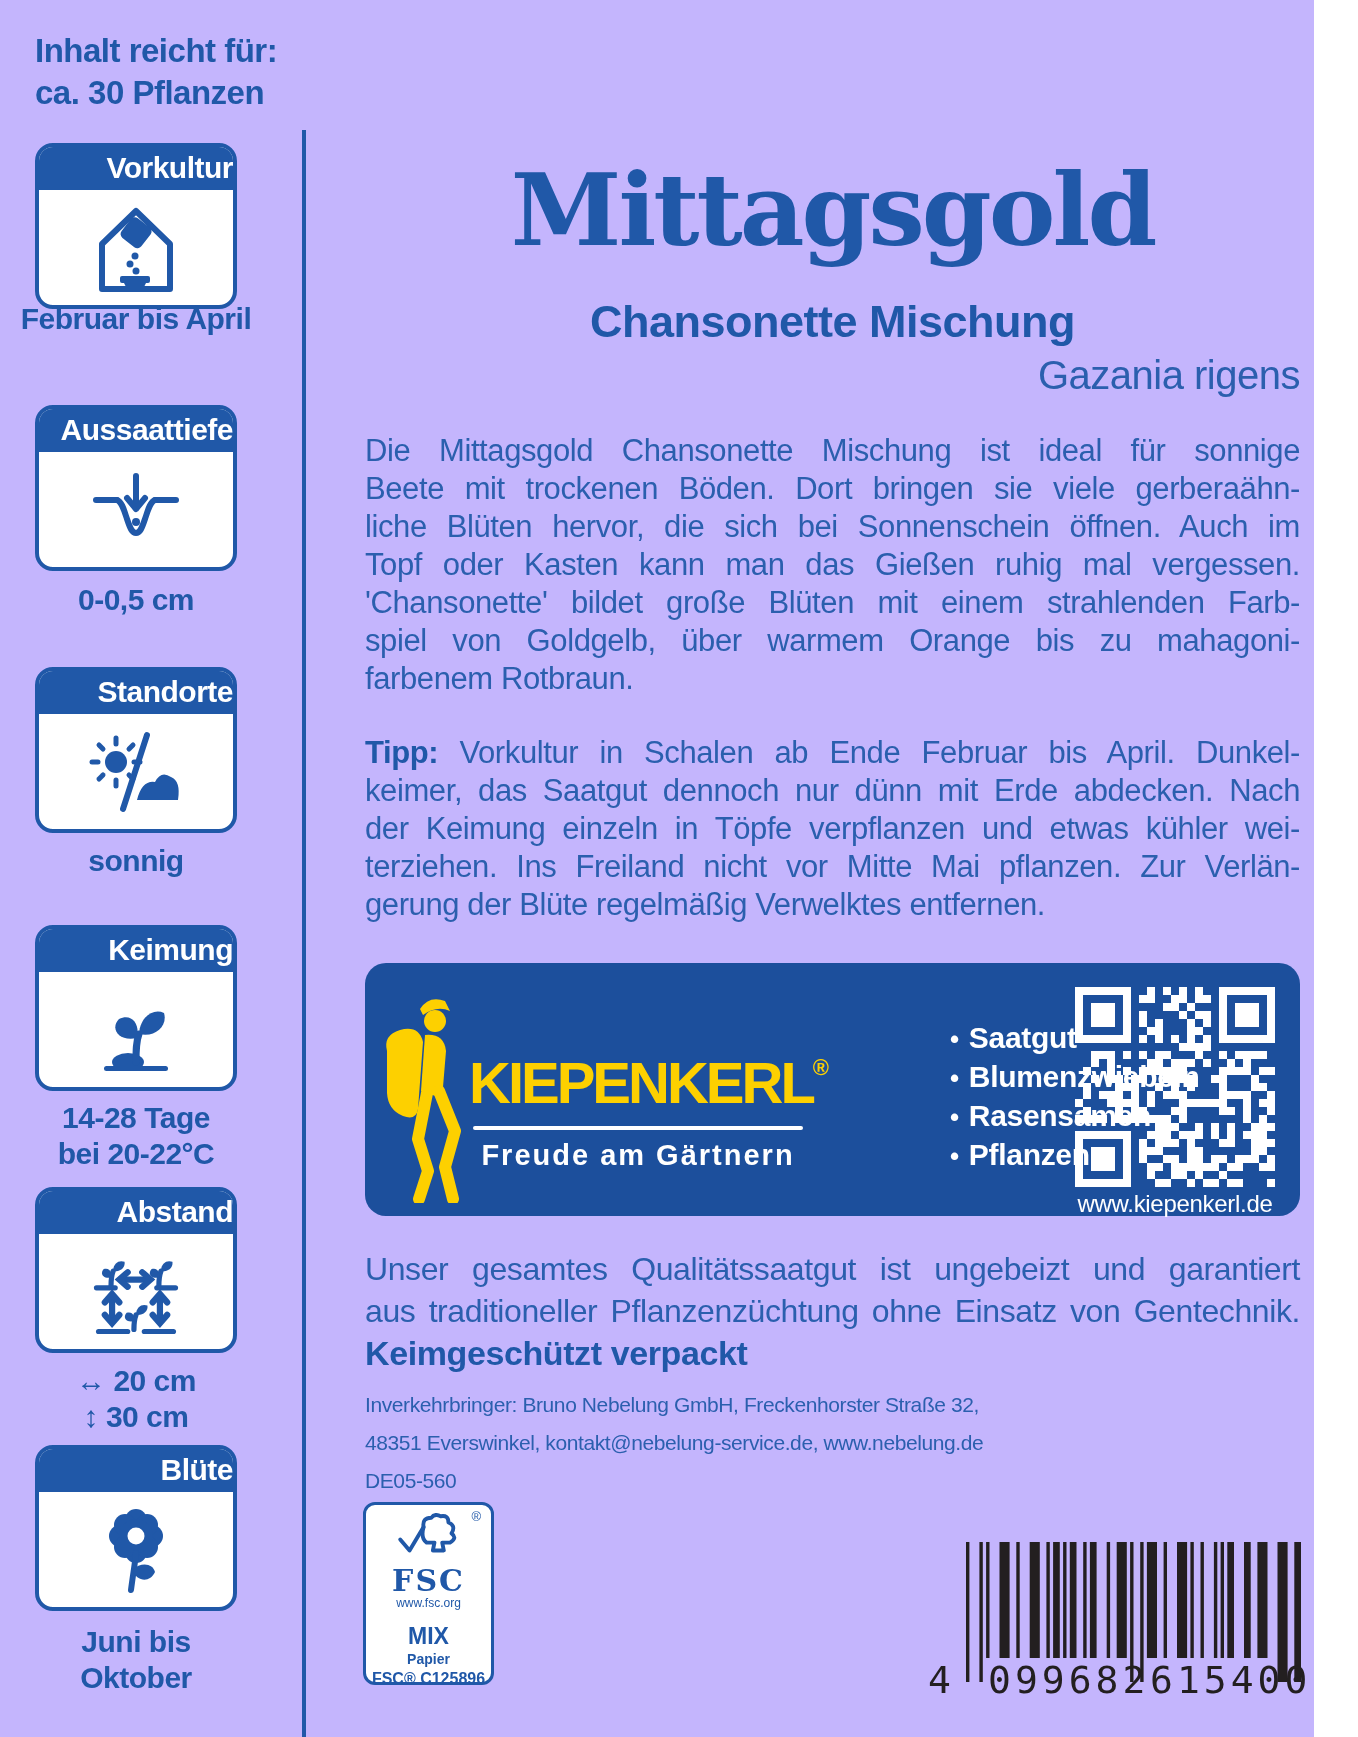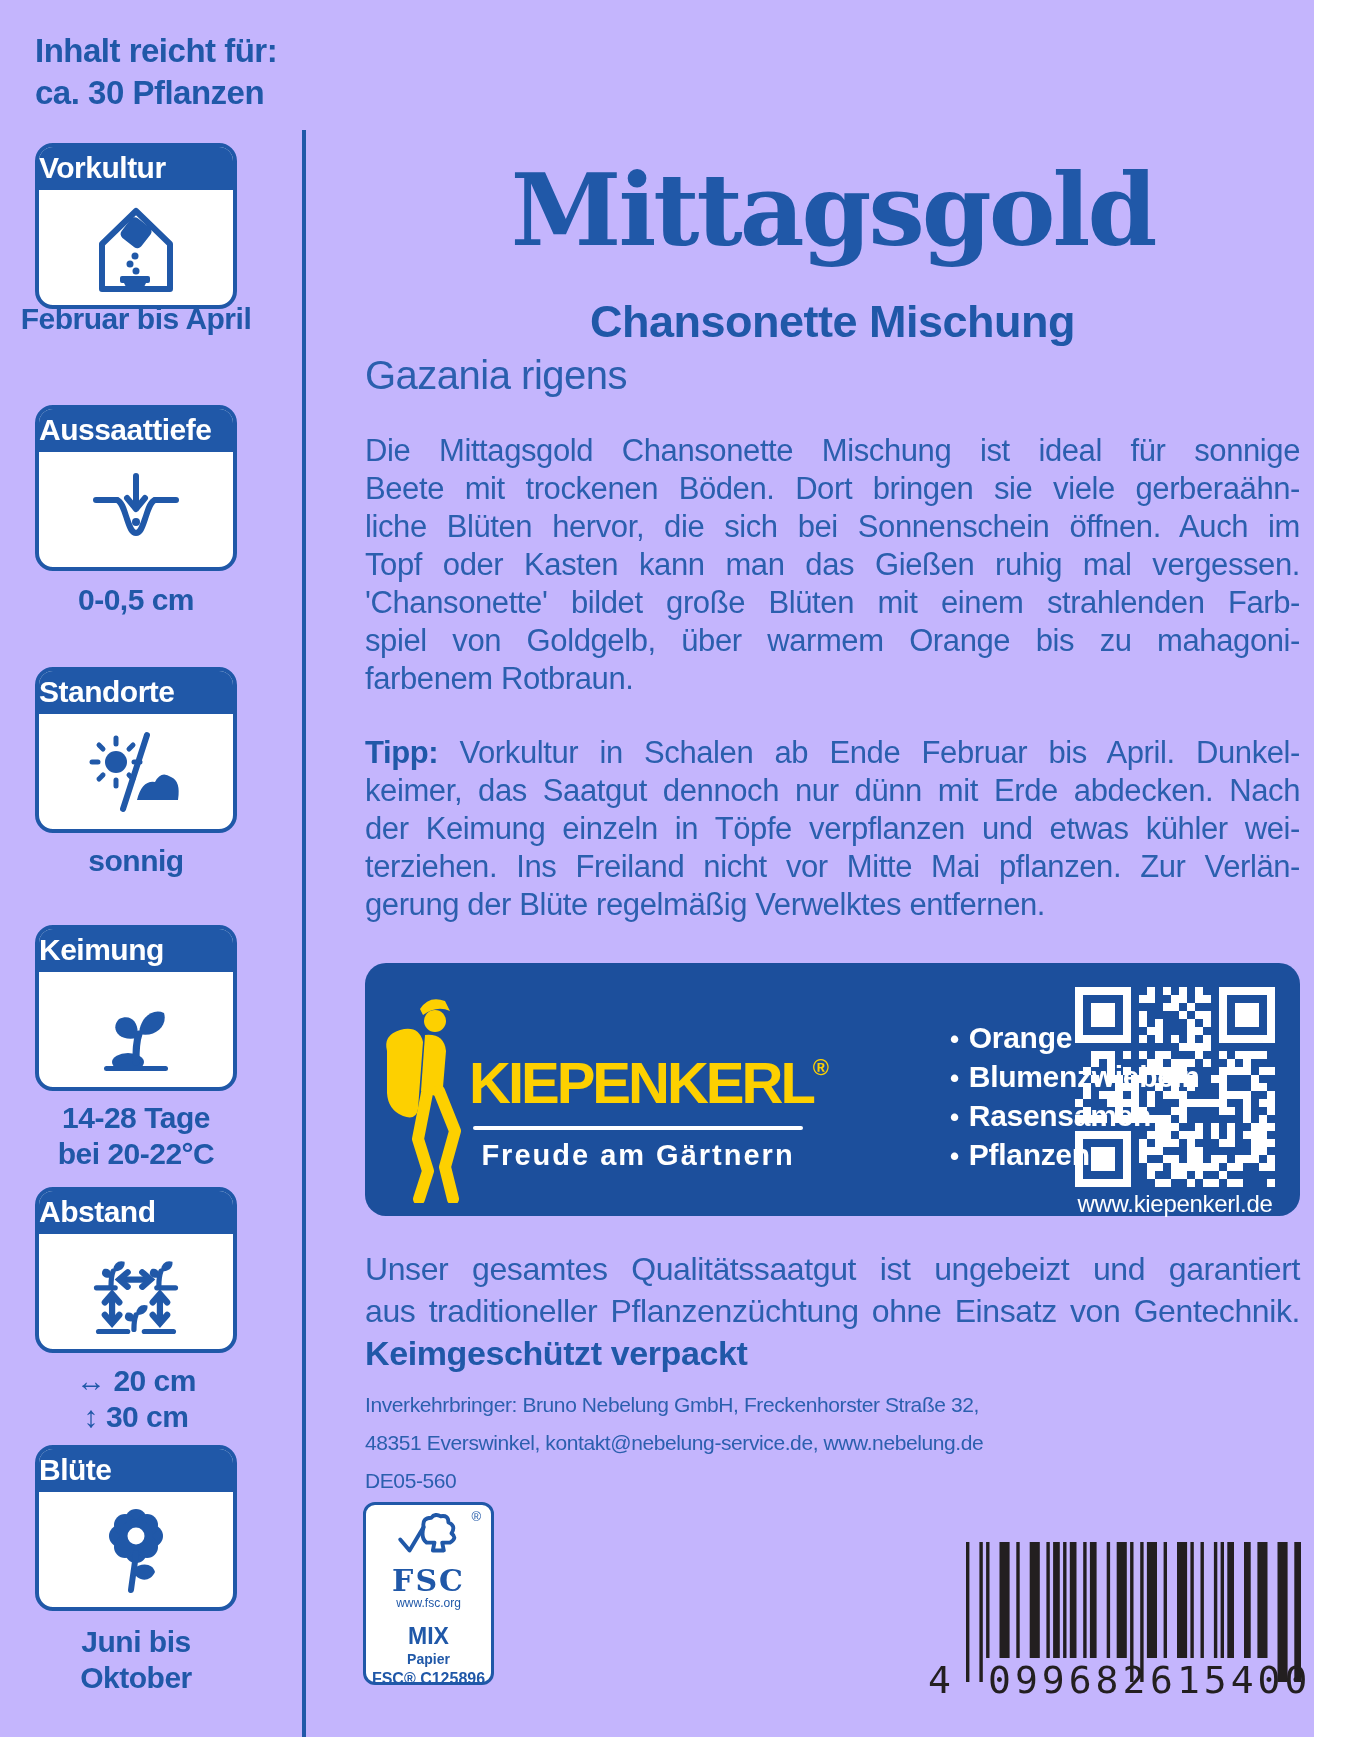--- a/index.html
+++ b/index.html
@@ -14,30 +14,30 @@
   .page{position:relative;width:1314px;height:1737px;background:#c4b5fd;overflow:hidden}
 
   
   .note{position:absolute;left:35px;top:30px;color:var(--blue);font-weight:700;font-size:33px;line-height:42px;letter-spacing:-.5px}
 
   
   .divider{position:absolute;left:302px;top:130px;width:4px;height:1607px;background:var(--blue)}
 
   
   .infobox{position:absolute;left:35px;width:202px;height:166px;border:4px solid var(--blue);border-radius:18px;background:#fff;overflow:hidden}
-  .infobox .head{background:var(--blue);color:#fff;font-weight:700;font-size:30px;height:43px;line-height:42px;text-align:left;letter-spacing:-.5px}
+  .infobox .head{background:var(--blue);color:#fff;font-weight:700;font-size:30px;height:43px;line-height:42px;text-align:right;letter-spacing:-.5px}
   .infobox .body{height:115px;display:flex;align-items:center;justify-content:center}
   .infobox svg{display:block}
   .cap{position:absolute;left:0;width:272px;text-align:center;color:var(--blue);font-weight:700;font-size:30px;line-height:36px;letter-spacing:-.5px}
 
   
   .main-col{position:absolute;left:365px;width:935px}
   .title{top:140px;text-align:center;font-family:"DejaVu Serif","Liberation Serif",serif;font-weight:700;font-size:100px;line-height:140px;color:var(--blue);letter-spacing:-3px}
   .subtitle{top:296px;text-align:center;font-weight:700;font-size:45px;line-height:52px;color:var(--blue);letter-spacing:-.5px}
-  .botanical{top:352px;text-align:left;font-weight:400;font-size:40px;line-height:46px;color:var(--blue-text);letter-spacing:-.5px}
+  .botanical{top:352px;text-align:right;font-weight:400;font-size:40px;line-height:46px;color:var(--blue-text);letter-spacing:-.5px}
 
   .paraline{display:block;height:38px;line-height:38px;font-size:31px;color:var(--blue-text);letter-spacing:-.4px;text-align:justify;text-align-last:justify;white-space:nowrap}
   .paraline.last{text-align:left;text-align-last:left}
   .desc{top:432px}
   .tip{top:734px}
   .tip b{color:var(--blue);font-weight:700}
 
   
   .banner{position:absolute;left:365px;top:963px;width:935px;height:253px;background:var(--blue-dark);border-radius:21px}
   .figure{position:absolute;left:8px;top:26px;width:102px;height:214px}
@@ -249,21 +249,21 @@
         <path d="M14 62 Q10 46 27 41 Q46 36 50 53 L45 120 Q43 132 30 127 Q15 121 14 104 Z"></path>
         <path d="M52 46 Q71 44 73 62 L70 98 Q69 109 59 106 L48 102 Z"></path>
         <path d="M66 102 L82 142 L72 178 L80 210" stroke="var(--yellow)" stroke-width="12" fill="none" stroke-linecap="round" stroke-linejoin="round"></path>
         <path d="M54 104 L45 150 L55 182 L46 210" stroke="var(--yellow)" stroke-width="12" fill="none" stroke-linecap="round" stroke-linejoin="round"></path>
       </svg>
     </div>
     <div class="brand"><span>KIEPENKERL</span><sup>®</sup></div>
     <div class="brand-rule"></div>
     <div class="tagline">Freude am Gärtnern</div>
     <div class="products">
-      <div><span class="dot">•</span><span>Orange</span></div>
+      <div><span class="dot">•</span><span>Saatgut</span></div>
       <div><span class="dot">•</span><span>Blumenzwiebeln</span></div>
       <div><span class="dot">•</span><span>Rasensamen</span></div>
       <div><span class="dot">•</span><span>Pflanzen</span></div>
     </div>
     <div class="qr"><svg id="qr-svg" width="200" height="200" viewBox="0 0 200 200">
           <rect x="0" y="0" width="8" height="8" fill="#fff"></rect>
           <rect x="8" y="0" width="8" height="8" fill="#fff"></rect>
           <rect x="16" y="0" width="8" height="8" fill="#fff"></rect>
           <rect x="24" y="0" width="8" height="8" fill="#fff"></rect>
           <rect x="32" y="0" width="8" height="8" fill="#fff"></rect>

